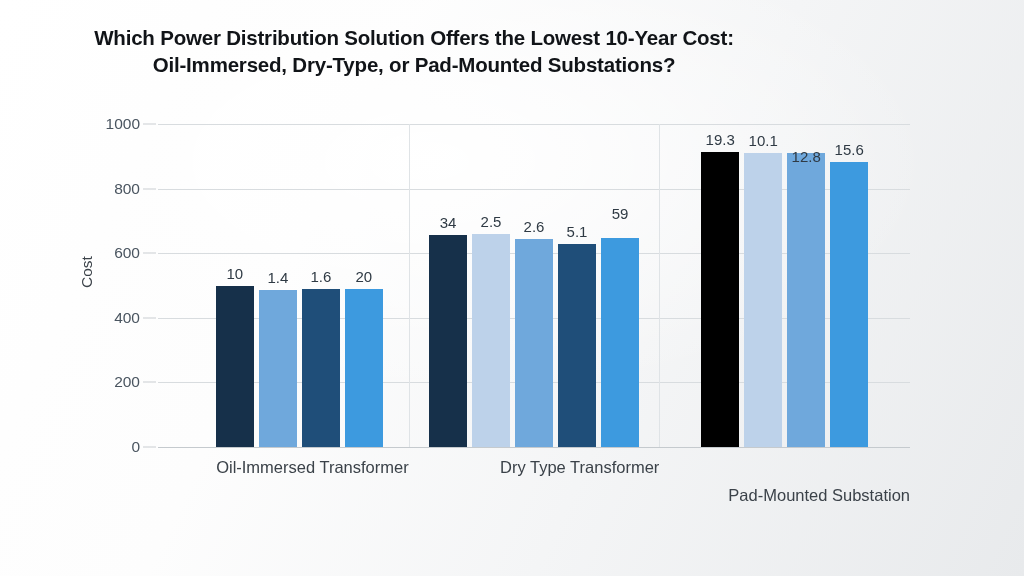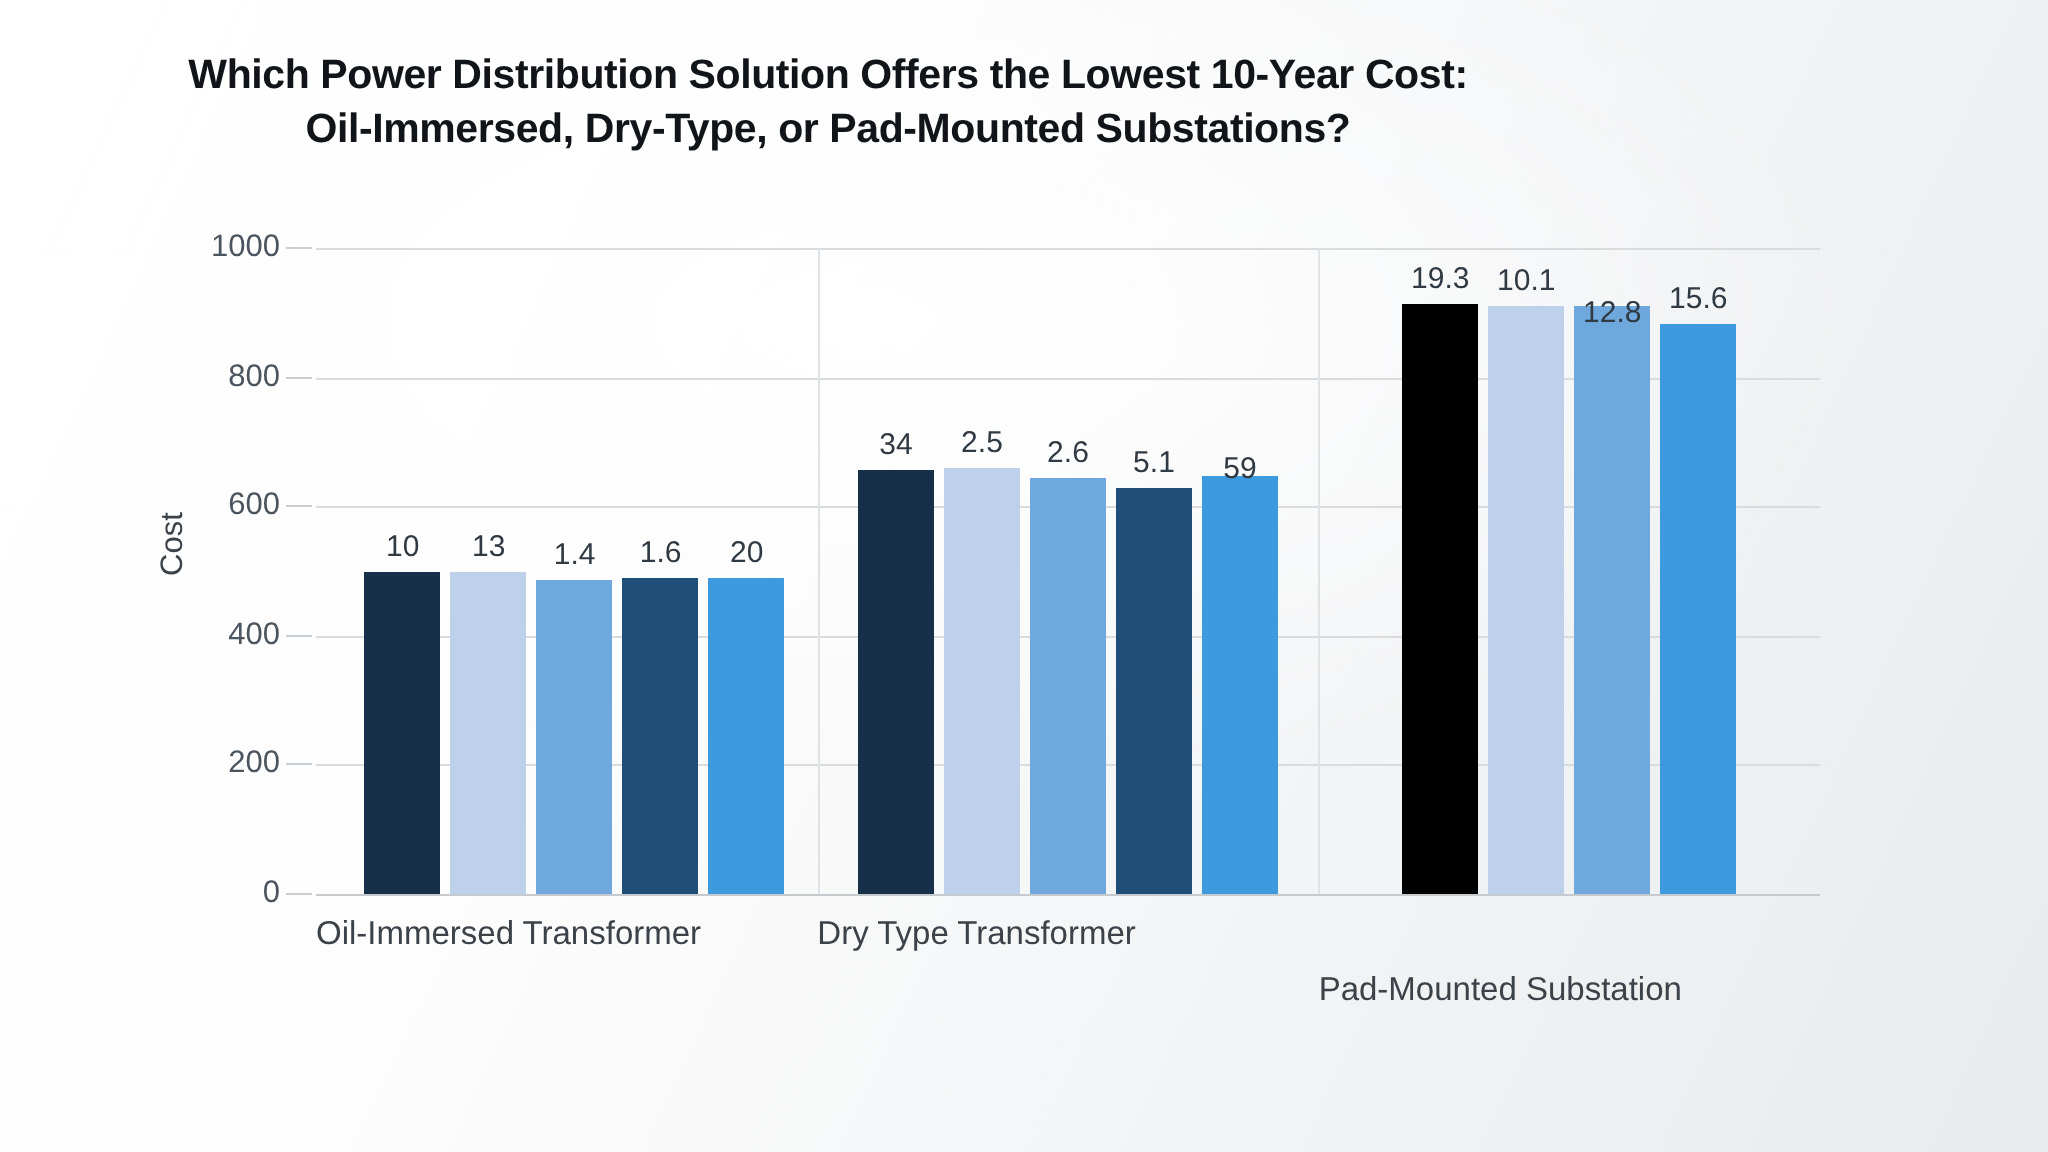--- a/index.html
+++ b/index.html
@@ -149,21 +149,21 @@
     color: #2f3a44;
     white-space: nowrap;
   }
 
   
   .cat-label {
     position: absolute;
     top: 458px;
     font-size: 16.5px;
     color: #3b4249;
-    text-align: left;
+    text-align: right;
     white-space: nowrap;
     z-index: 4;
   }
 </style>
 </head>
 <body>
 
 <div id="chart-canvas">
 
   <div id="title-block">
@@ -187,29 +187,25 @@
       <div class="ytick-label" style="top: 129.2px;">600</div>
       <div class="ytick-mark" style="top: 129.2px;"></div>
       <div class="gridline" style="top: 64.6px;"></div>
       <div class="ytick-label" style="top: 64.6px; margin-left: 11px;">800</div>
       <div class="ytick-mark" style="top: 64.6px;"></div>
       <div class="gridline" style="top: 0px;"></div>
       <div class="ytick-label" style="top: 0px;">1000</div>
       <div class="ytick-mark" style="top: 0px;"></div>
       <div class="vsep" style="left: 250.667px;"></div>
       <div class="vsep" style="left: 501.333px;"></div>
-      <div class="group" style="left: 4px; width: 250.667px;">
+      <div class="group" style="left: 16px; width: 250.667px;">
         <div class="bars-row">
           <div class="bar-wrap">
             <div class="bar-value" style="bottom: 164.854px;">10</div>
             <div class="bar" title="10" style="height: 160.854px; background: rgb(22, 48, 74);"></div>
-          </div>
-          <div class="bar-wrap">
-            <div class="bar-value" style="bottom: 164.854px;">13</div>
-            <div class="bar" title="13" style="height: 160.854px; background: rgb(189, 210, 234);"></div>
           </div>
           <div class="bar-wrap">
             <div class="bar-value" style="bottom: 161.301px;">1.4</div>
             <div class="bar" title="1.4" style="height: 157.301px; background: rgb(111, 168, 220);"></div>
           </div>
           <div class="bar-wrap">
             <div class="bar-value" style="bottom: 161.947px;">1.6</div>
             <div class="bar" title="1.6" style="height: 157.947px; background: rgb(31, 78, 121);"></div>
           </div>
           <div class="bar-wrap">
@@ -230,21 +226,21 @@
           </div>
           <div class="bar-wrap">
             <div class="bar-value" style="bottom: 212.335px;">2.6</div>
             <div class="bar" title="5.8" style="height: 208.335px; background: rgb(111, 168, 220);"></div>
           </div>
           <div class="bar-wrap">
             <div class="bar-value" style="bottom: 207.49px;">5.1</div>
             <div class="bar" title="5.1" style="height: 203.49px; background: rgb(31, 78, 121);"></div>
           </div>
           <div class="bar-wrap">
-            <div class="bar-value" style="bottom: 204px;">59</div>
+            <div class="bar-value" style="bottom: 225px;">59</div>
             <div class="bar" title="59" style="height: 209.304px; background: rgb(61, 154, 223);"></div>
           </div>
         </div>
       </div>
       <div class="group" style="left: 501.333px; width: 250.667px; padding-left: 32px;">
         <div class="bars-row">
           <div class="bar-wrap">
             <div class="bar-value" style="bottom: 298.576px;">19.3</div>
             <div class="bar" title="19.3" style="height: 294.576px; background: rgb(0, 0, 0);"></div>
           </div>

